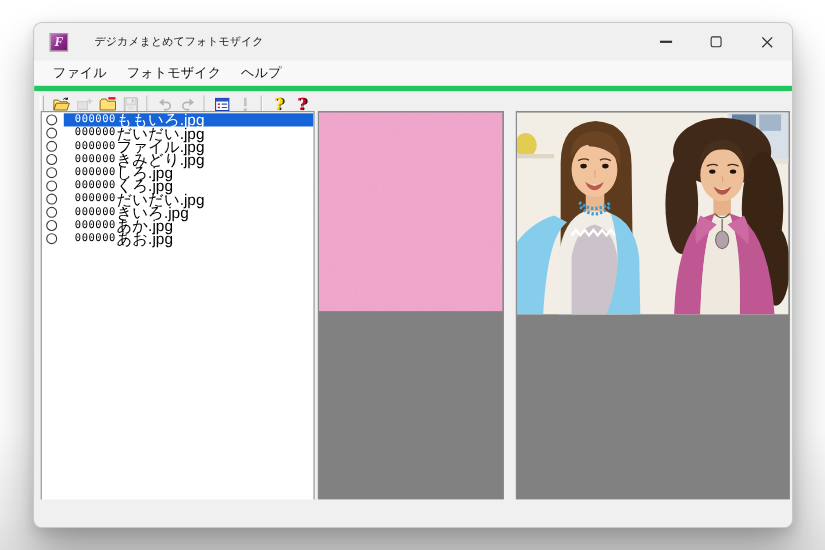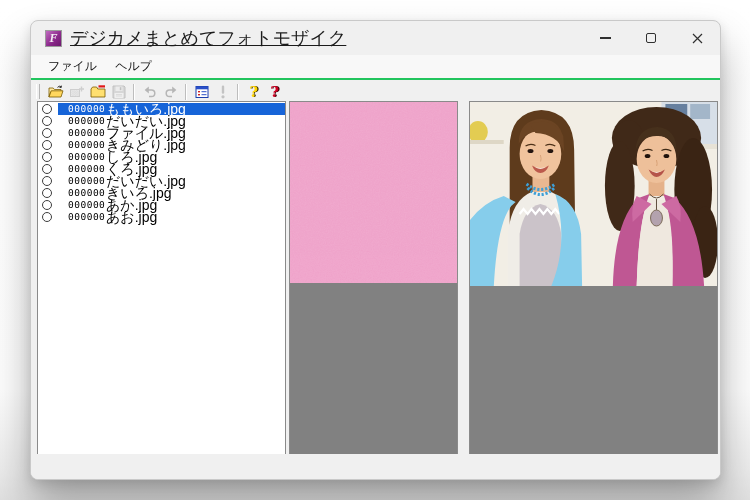--- a/index.html
+++ b/index.html
@@ -16,29 +16,29 @@
     overflow:hidden;box-sizing:border-box;
   }
   
   .titlebar{height:34px;display:flex;align-items:center;padding-left:14px;}
   .app-icon{
     width:17px;height:17px;box-sizing:border-box;border:1px solid #9b9b9b;
     background:linear-gradient(135deg,#c06cc0 0%,#8d2a8d 55%,#6e186e 100%);
     color:#f4eef4;font-family:"Liberation Serif",serif;font-weight:bold;font-style:italic;
     font-size:12px;display:flex;align-items:center;justify-content:center;flex:0 0 auto;
   }
-  .title-text{margin-left:8px;font-size:18px;color:#1b1b1b;white-space:nowrap;text-decoration:underline;}
+  .title-text{margin-left:24px;font-size:10px;color:#1b1b1b;white-space:nowrap;}
   .win-controls{margin-left:auto;display:flex;height:100%;}
   .ctrl{width:46px;height:100%;display:flex;align-items:center;justify-content:center;}
   .ctrl-min-glyph{width:11px;height:1.3px;background:#303030;}
   .ctrl-max-glyph{width:10px;height:10px;border:1.2px solid #303030;border-radius:2px;box-sizing:border-box;}
   .ctrl svg{display:block;}
   
   .menubar{
-    height:23px;background:#f8f8f8;border-bottom:2px solid #22c55e;
+    height:23px;background:#f8f8f8;border-bottom:5px solid #22c55e;
     display:flex;align-items:flex-start;padding-left:8px;font-size:12px;color:#101010;
   }
   .menu-item{padding:3px 9px;cursor:default;white-space:nowrap;}
   
   .toolbar{height:23px;display:flex;align-items:center;padding-left:5px;background:#f0f0f0;}
   .tool-grip{width:2px;height:15px;border-left:1px solid #ffffff;border-right:1px solid #b5b5b5;margin:0 5px 0 0;}
   .tool-btn{width:21px;height:19px;display:flex;align-items:center;justify-content:center;flex:0 0 auto;}
   .tool-btn svg{width:16px;height:16px;display:block;}
   .tool-btn.disabled{filter:grayscale(1) opacity(.45) contrast(.65) brightness(1.2);}
   .tool-sep{width:1px;height:16px;background:#bdbdbd;border-right:1px solid #fff;margin:0 4px;flex:0 0 auto;}
@@ -85,20 +85,21 @@
       <div class="ctrl">
         <svg width="11" height="11" viewBox="0 0 11 11">
             <path d="M1 1 L10 10 M10 1 L1 10" stroke="#303030" stroke-width="1.2"></path>
           </svg>
       </div>
     </div>
   </div>
 
   <div class="menubar" id="menubar">
       <div class="menu-item">ファイル</div>
+      <div class="menu-item">フォトモザイク</div>
       <div class="menu-item">ヘルプ</div>
     </div>
 
   <div class="toolbar" id="toolbar">
     <span class="tool-grip"></span>
   <span class="tool-btn">
         <svg viewBox="0 0 16 16">
           <path d="M1 13 V4 h4.2 l1.2 1.5 H13 v2 H3 L1.6 11 Z" fill="#ffe9a0" stroke="#7a5c00" stroke-width=".8"></path>
           <path d="M1 13 L3.2 6.8 H15 L13 13 Z" fill="#ffd75e" stroke="#7a5c00" stroke-width=".8"></path>
           <path d="M9.5 3.4 q1.8 -2.2 3.6 -.5 M13.3 1.6 v1.8 h-1.8" fill="none" stroke="#1a1a1a" stroke-width=".9"></path>

